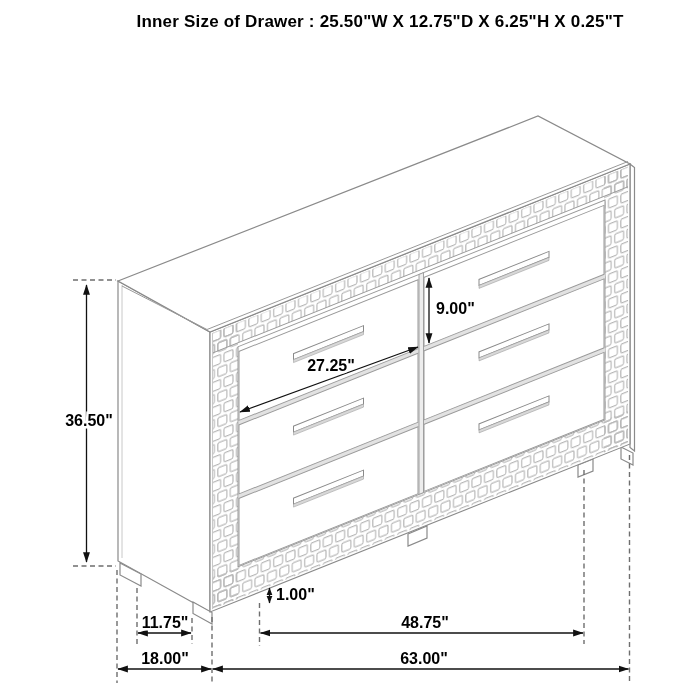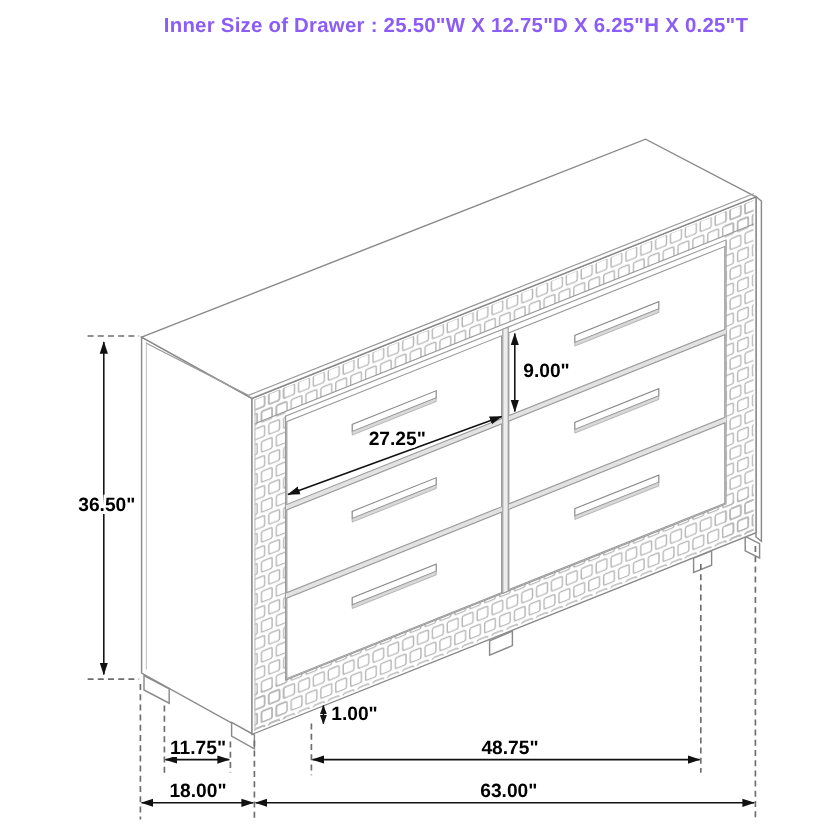--- a/index.html
+++ b/index.html
@@ -1,19 +1,19 @@
 <!DOCTYPE html>
 <html><head>
 <meta charset="utf-8">
 <style>
   html,body{margin:0;padding:0;background:#ffffff;}
   .page{position:relative;width:700px;height:700px;background:#fff;overflow:hidden;
         font-family:"Liberation Sans","DejaVu Sans",sans-serif;}
   .title{position:absolute;top:12px;left:70px;width:620px;text-align:center;
-         font-size:17px;font-weight:bold;color:#8b5cf6;letter-spacing:0.2px;white-space:nowrap;}
+         font-size:17px;font-weight:bold;color:#000000;letter-spacing:0.2px;white-space:nowrap;}
   svg{position:absolute;top:0;left:0;}
   .dim-label{font-family:"Liberation Sans","DejaVu Sans",sans-serif;
              font-size:16px;font-weight:bold;fill:#000;
              stroke:#ffffff;stroke-width:5px;paint-order:stroke;}
   .outline{fill:#ffffff;stroke:#8a8a8a;stroke-width:1.2;}
   .thin{stroke:#9a9a9a;stroke-width:1;fill:none;}
   .lite{stroke:#c8c8c8;stroke-width:1;fill:none;}
   .dimline{stroke:#111111;stroke-width:1.3;fill:none;}
   .refdash{stroke:#6e6e6e;stroke-width:1.4;fill:none;stroke-dasharray:5 3.5;}
 </style>

